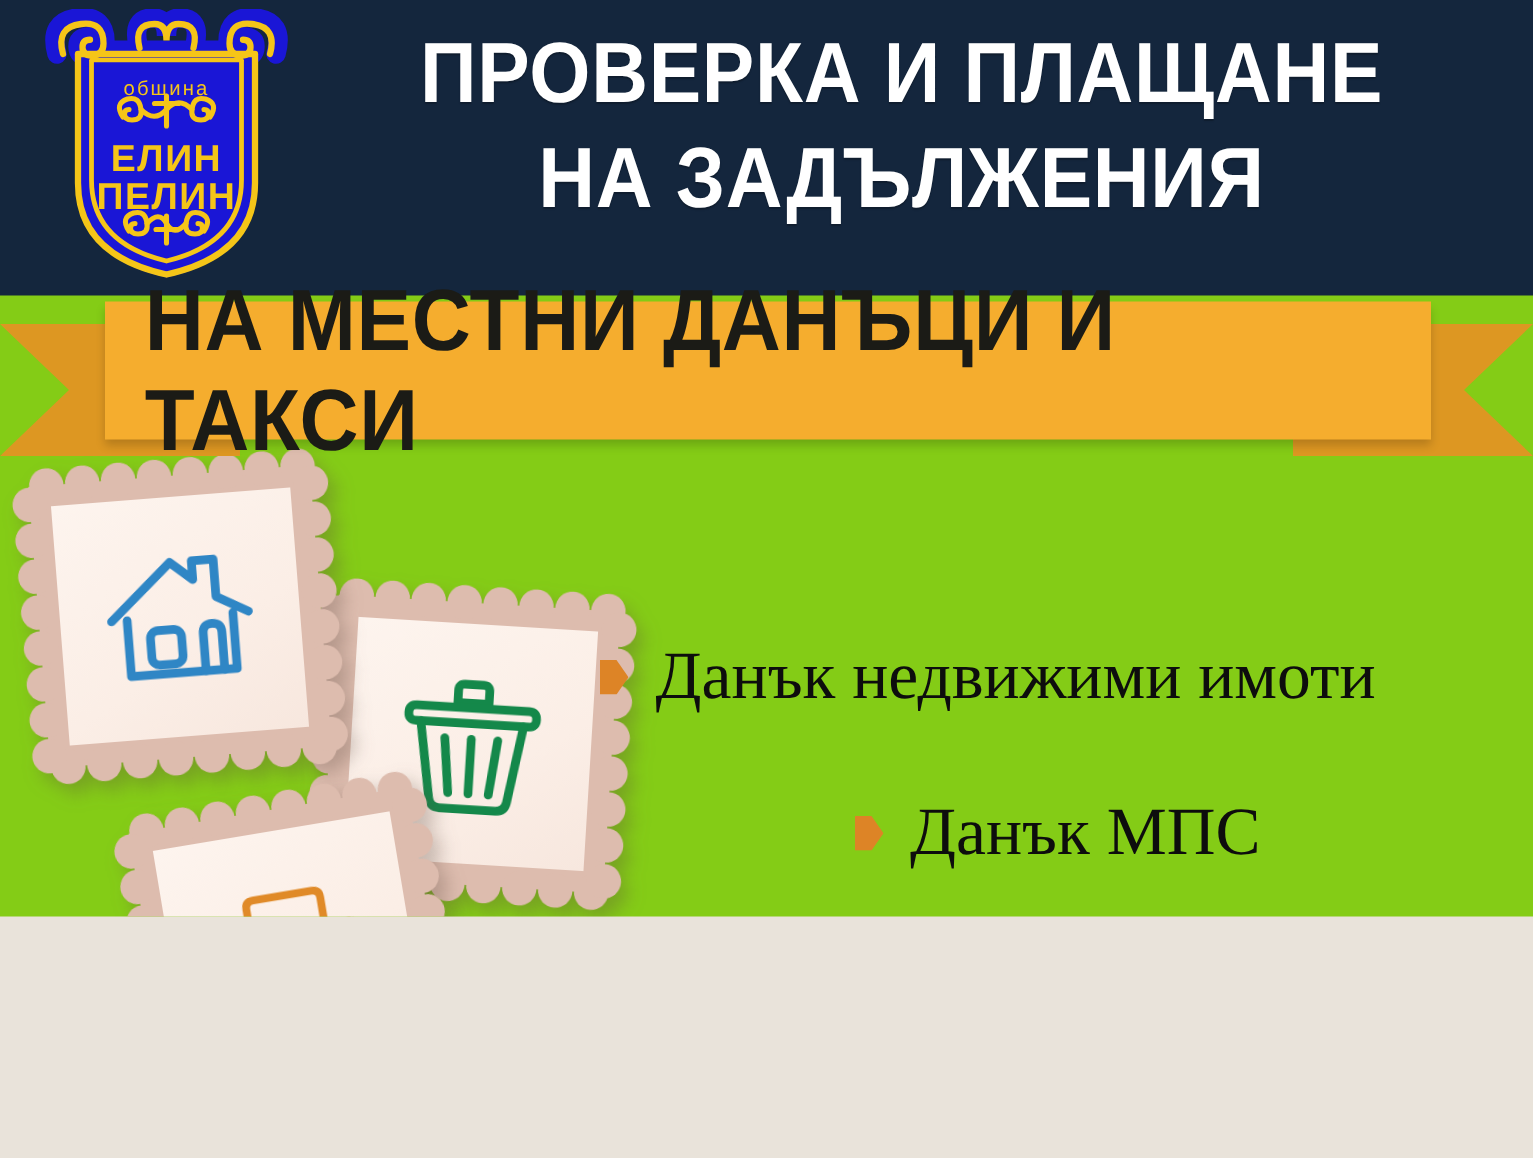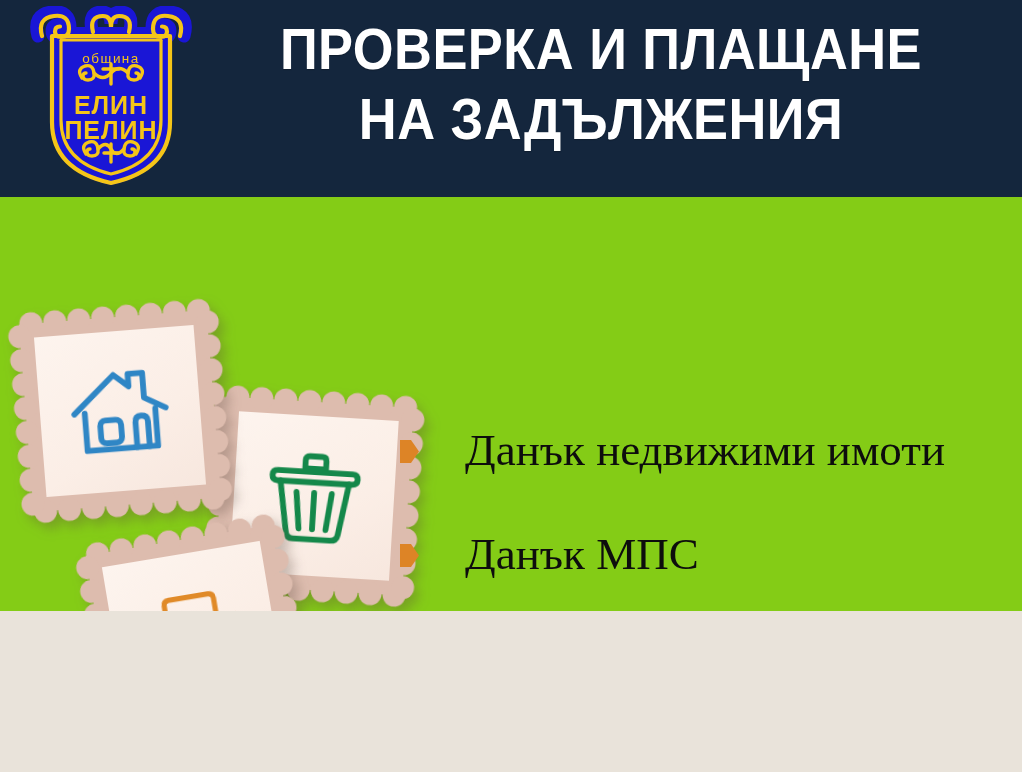--- a/index.html
+++ b/index.html
@@ -119,35 +119,34 @@
   .list{
     position:absolute;left:400px;top:424px;
     width:610px;
     z-index:4;
   }
   .list-item{
     display:flex;align-items:center;
     height:52px;
     margin-bottom:52px;
   }
-  .list-item:last-child{margin-bottom:0;}
+  .list-item:last-child{margin-bottom:0;justify-content:center;}
   .bullet{
     flex:0 0 auto;
     width:19px;height:23px;
     margin-right:18px;
     margin-top:2px;
   }
   .bullet svg{display:block;width:19px;height:23px;}
   .list-label{
     font-family:"Liberation Serif", serif;
     font-size:45px;
     line-height:52px;
     color:#0d0d0d;
     white-space:nowrap;
-    margin-left:28px;
   }
 </style>
 </head>
 <body>
 
 <div id="poster">
 
   <div class="header">
 
     <div class="crest">
@@ -191,20 +190,27 @@
           <path d="M81 138 v18"></path>
           <path d="M74 147 h14"></path>
         </g>
       </svg>
     </div>
 
     <div class="header-title">ПРОВЕРКА И ПЛАЩАНЕ
 НА ЗАДЪЛЖЕНИЯ</div>
   </div>
 
+  <div class="ribbon-wrap">
+    <div class="ribbon-tail left"></div>
+    <div class="ribbon-tail right"></div>
+    <div class="ribbon-main">
+      <div class="ribbon-text">НА МЕСТНИ ДАНЪЦИ И ТАКСИ</div>
+    </div>
+  </div>
 
   <div class="stamps">
 
     <div class="stamp" id="stamp-house">
       <svg class="stamp-shape" viewBox="0 0 212 212" xmlns="http://www.w3.org/2000/svg">
         <g fill="#ddbcae">
           <rect x="12" y="12" width="188" height="188"></rect>
           <g>
             <circle cx="24" cy="12" r="11.5"></circle>
               <circle cx="48" cy="12" r="11.5"></circle>

